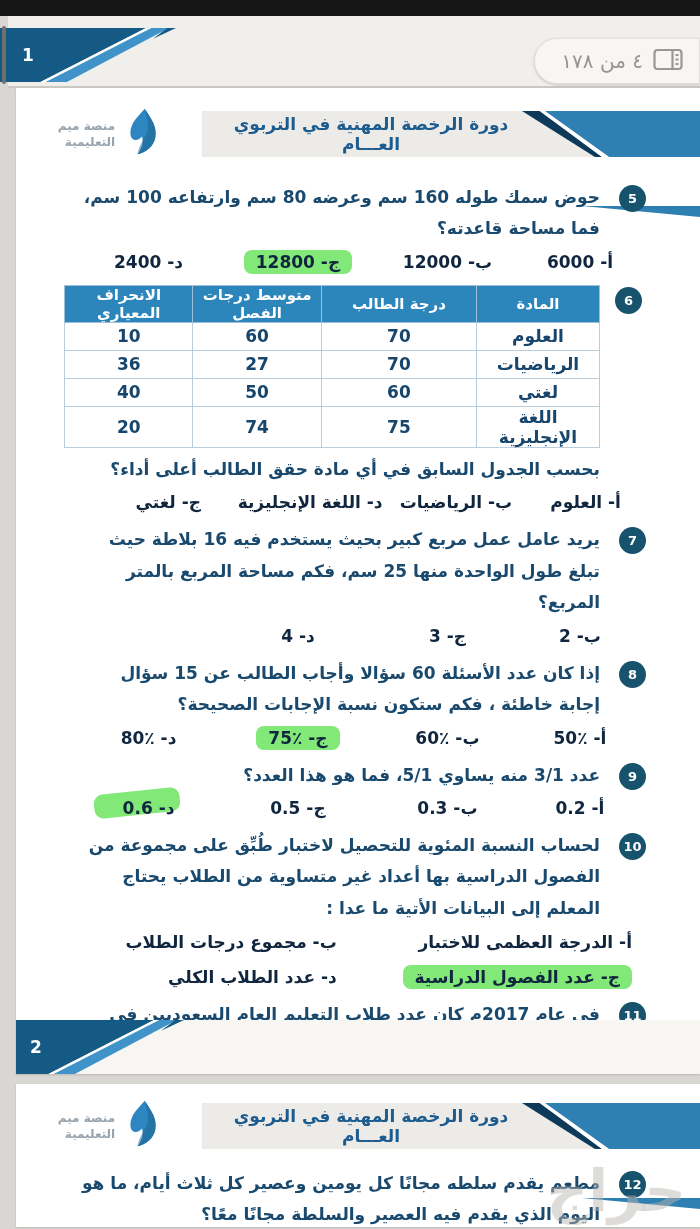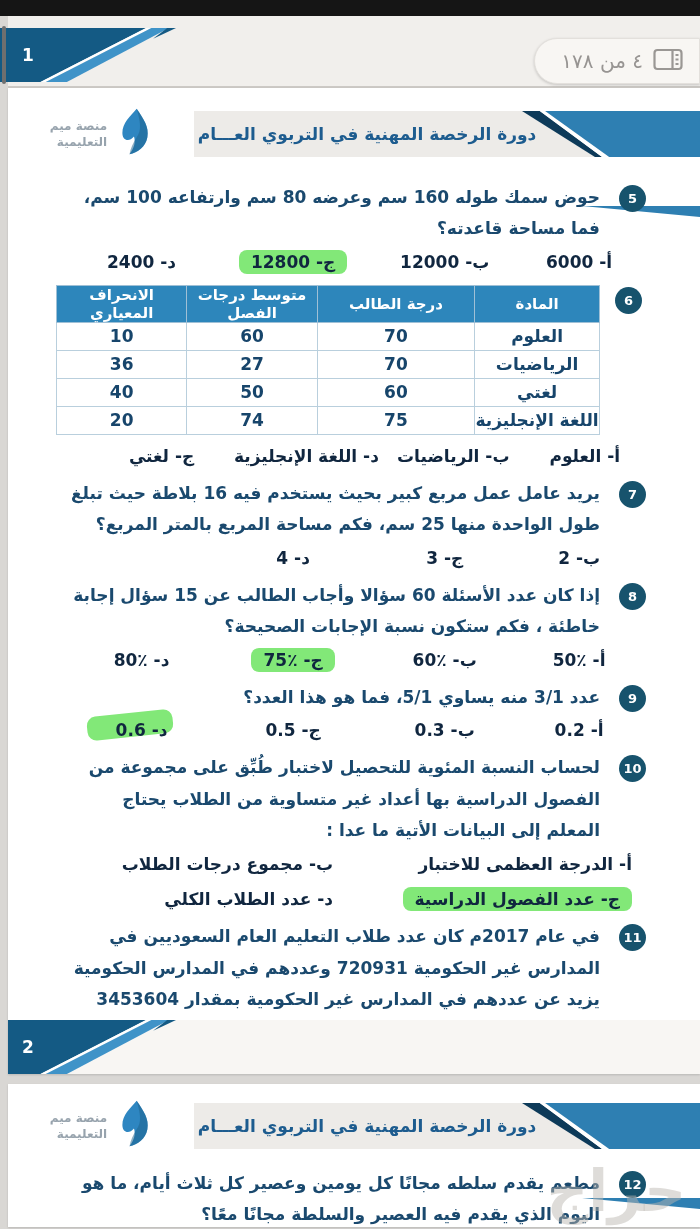--- a/index.html
+++ b/index.html
@@ -28,21 +28,21 @@
   .banner .b-white { position:absolute; inset:0; background:#ffffff;
     clip-path:polygon(83% 0, 86% 0, 26% 100%, 23% 100%); }
   .banner .b-light { position:absolute; inset:0; background:#3f93c8;
     clip-path:polygon(86% 0, 96% 0, 38% 100%, 26% 100%); }
   .banner .b-tip   { position:absolute; inset:0; background:#145a84;
     clip-path:polygon(95% 0, 100% 0, 87% 20%); }
   .banner .b-num { position:absolute; left:22px; top:50%; transform:translateY(-50%);
     color:#fff; font-size:17px; font-weight:bold; z-index:2; }
   .prev-strip .banner { top:12px; }
   
-  .page { position:relative; margin-left:8px; background:#ffffff; overflow:hidden;
+  .page { position:relative; margin-left:16px; background:#ffffff; overflow:hidden;
     box-shadow:0 1px 2px rgba(0,0,0,.15); }
   .page1 { height:986px; }
   .page-gap { height:10px; }
   .page2 { height:143px; }
   .footer-strip { position:absolute; bottom:0; left:0; right:0; height:54px;
     background:#f8f6f3; }
   .page1 .banner { bottom:0; top:auto; }
   
   .doc-header { display:flex; direction:ltr; align-items:center; margin:20px 0 0 0; height:52px; }
   .logo { width:186px; display:flex; direction:ltr; align-items:center; justify-content:center; gap:9px; }
@@ -207,20 +207,23 @@
           <td>اللغة الإنجليزية</td>
           <td>75</td>
           <td>74</td>
           <td>20</td>
         </tr>
       </tbody>
         </table>
     </div>
 
     <div class="qblock" style="margin-top:6px;">
+      <div class="qwrap">
+        <div class="qtext">بحسب  الجدول السابق في أي مادة حقق الطالب أعلى أداء؟</div>
+      </div>
       <div class="opts" style="grid-template-columns:20% 26% 22% 32%;">
         <span class="opt">أ- العلوم</span>
         <span class="opt">ب- الرياضيات</span>
         <span class="opt">د- اللغة الإنجليزية</span>
         <span class="opt">ج- لغتي</span>
       </div>
     </div>
 
     <div class="qblock">
       <div class="qwrap">

